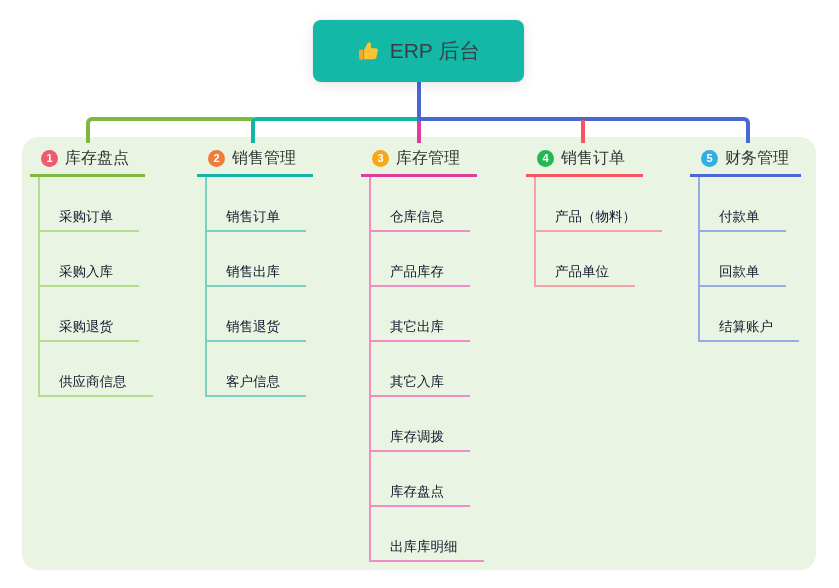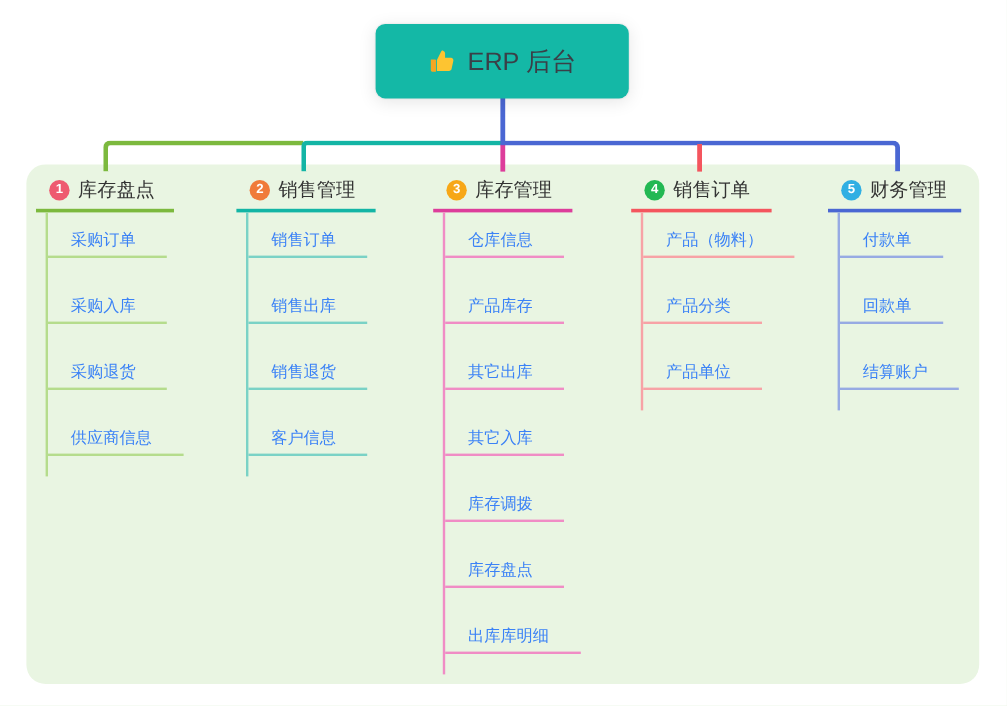--- a/index.html
+++ b/index.html
@@ -42,22 +42,22 @@
     border-bottom:3px solid var(--c);
     font-size:16px; font-weight:500; color:#333; white-space:nowrap;
   }
   .badge {
     width:17px; height:17px; border-radius:50%; flex:0 0 17px;
     color:#fff; font-size:11px; font-weight:700; line-height:17px; text-align:center;
   }
   .children { margin-left:8px; border-left:2px solid var(--lc); }
   .crow { position:relative; height:55px; }
   .cnode {
-    position:absolute; left:0; bottom:17px; white-space:nowrap;
-    font-size:13.5px; color:#3b82f6;
+    position:absolute; left:0; bottom:0; white-space:nowrap;
+    font-size:13.5px; color:#0f172a;
     padding:0 26px 4px 19px; border-bottom:2px solid var(--lc);
   }
 </style>
 </head>
 <body>
 
 <div class="group"></div>
 
 <div class="elb" id="el1"></div>
 <div class="elb" id="el2"></div>
@@ -161,23 +161,20 @@
 <div class="branch" style="left: 526px; width: 117px; --c: #f4555e; --lc: #f7a2a6;">
   <div class="parent">
     <span class="badge" style="background: rgb(35, 184, 83);">4</span>
     <span class="btitle">销售订单</span>
   </div>
   <div class="children">
   <div class="crow">
     <span class="cnode">产品（物料）</span>
   </div>
 
-  <div class="crow">
-    <span class="cnode">产品分类</span>
-  </div>
 
   <div class="crow">
     <span class="cnode">产品单位</span>
   </div>
 </div>
 </div>
 
 <div class="branch" style="left: 690px; width: 111px; --c: #4a67d3; --lc: #97aae3;">
   <div class="parent">
     <span class="badge" style="background: rgb(48, 175, 227);">5</span>

